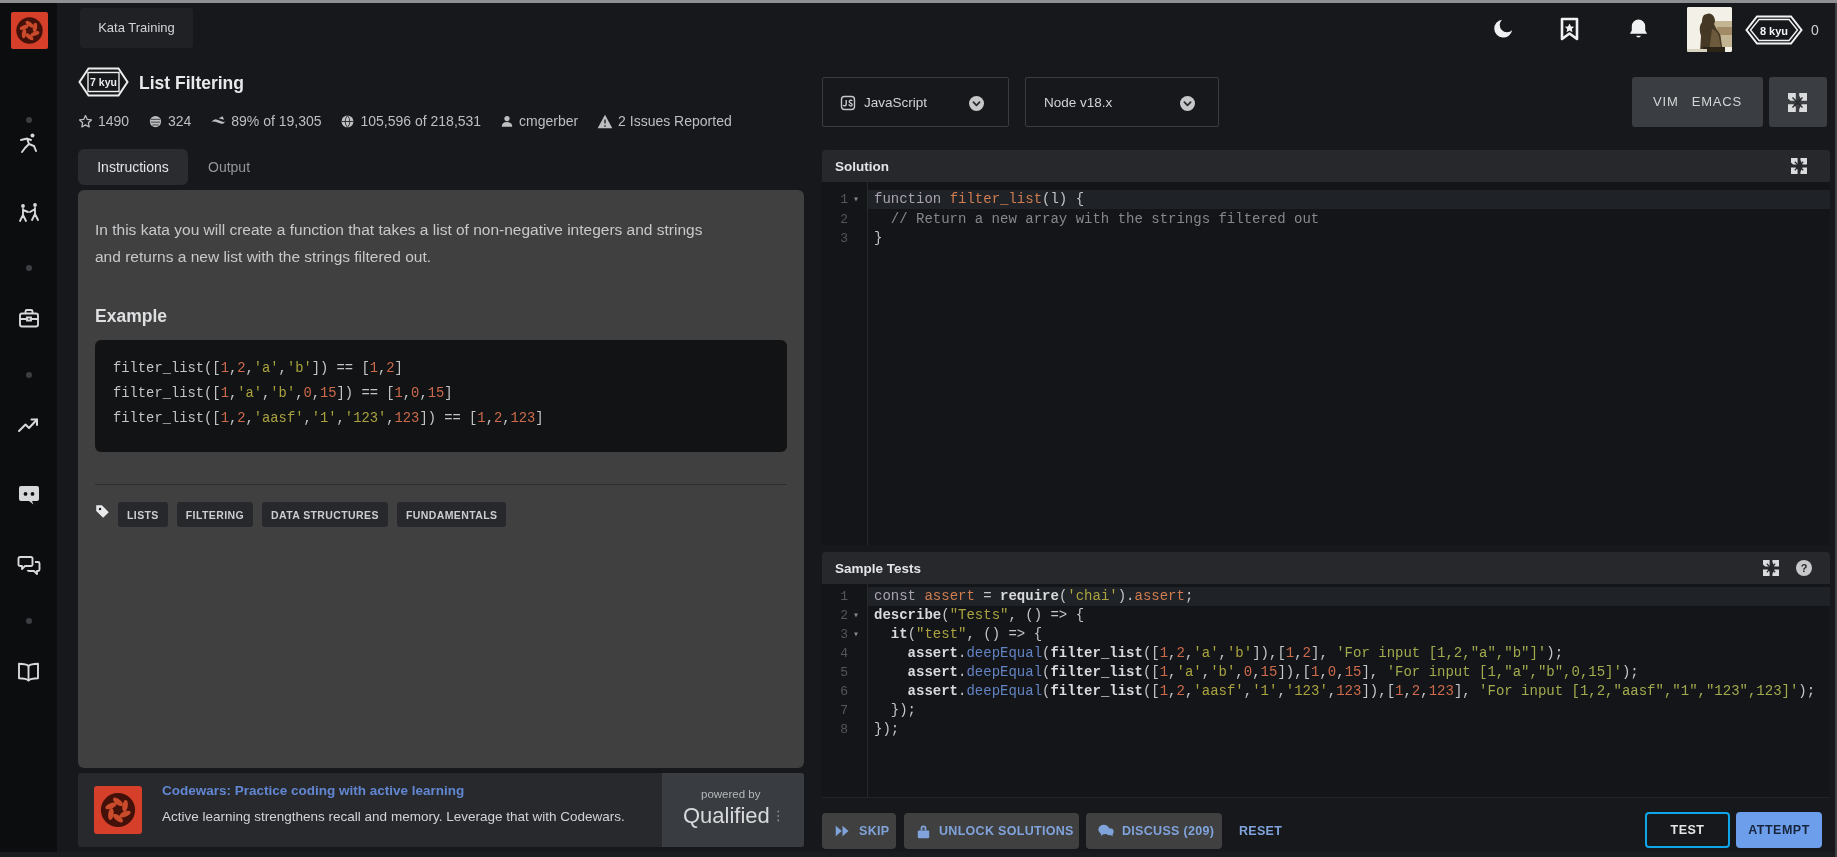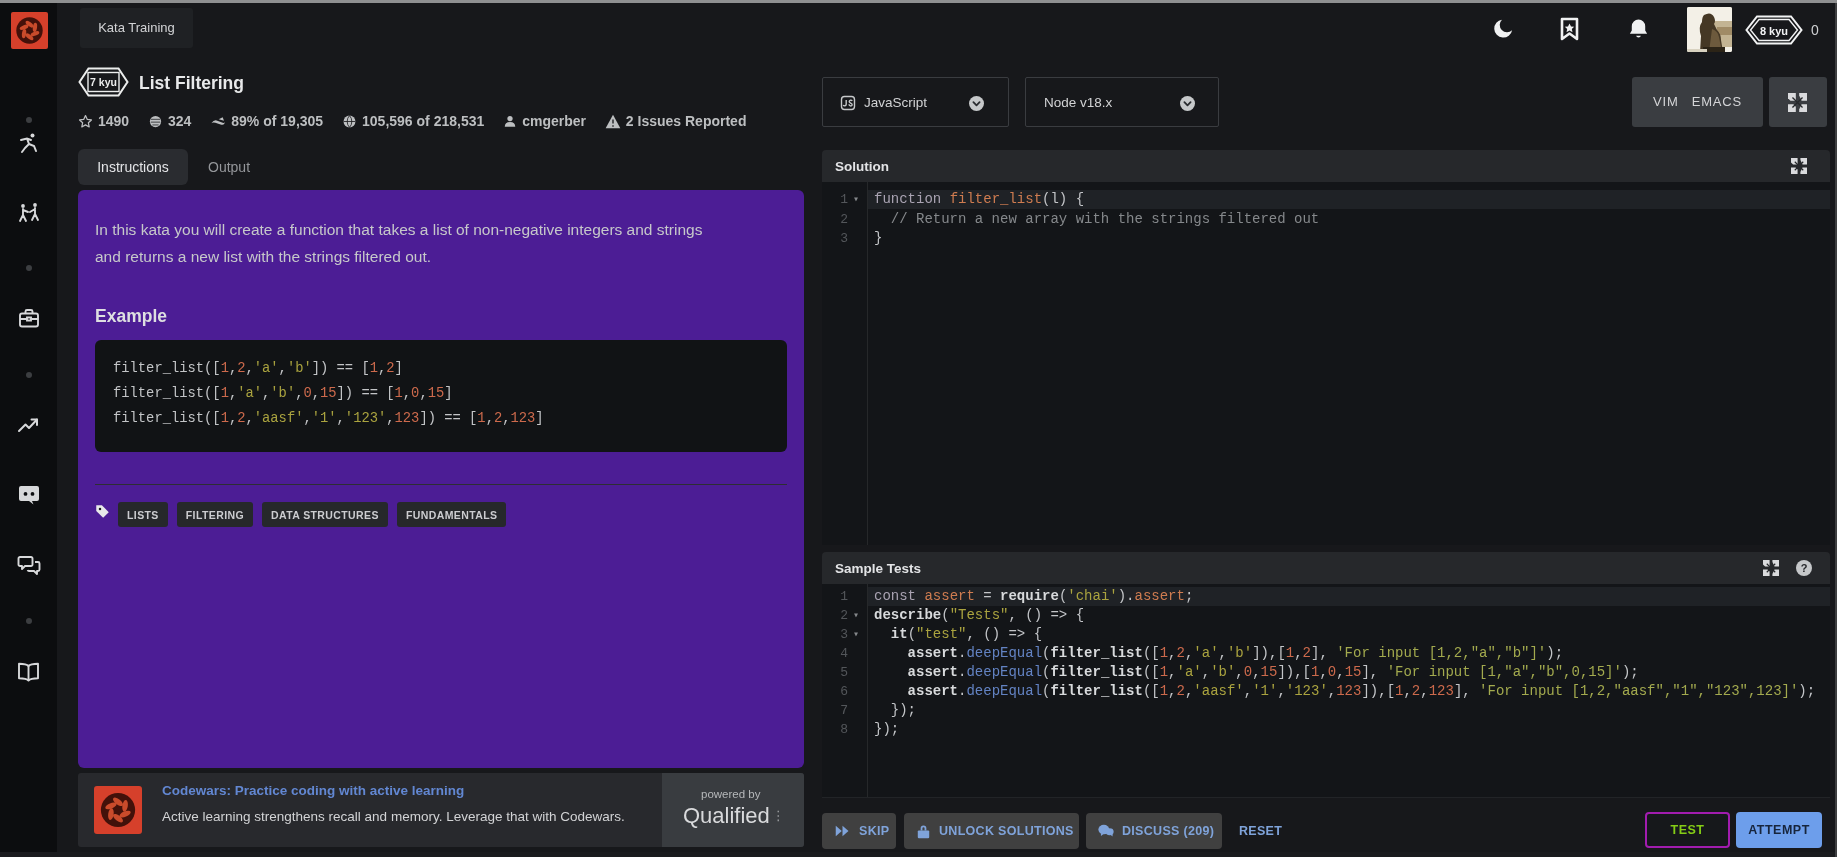--- a/index.html
+++ b/index.html
@@ -16,25 +16,25 @@
 
 #katatab { left:80px; top:8px; width:113px; height:40px; background:#1f2124; border-radius:3px; color:#d3d4d6; font-size:13px; line-height:40px; text-align:center; }
 .hicon { position:absolute; top:17px; }
 #avatar { left:1687px; top:7px; width:45px; height:45px; background:#e8e2d2; border-radius:2px; overflow:hidden; }
 #kyu8 { left:1745px; top:15px; width:58px; height:30px; }
 #zero { left:1811px; top:22px; color:#cfd0d2; font-size:14px; }
 
 #badge7 { left:78px; top:67px; width:51px; height:30px; }
 #ktitle { left:139px; top:73px; font-size:17.5px; font-weight:bold; color:#e8e9ea; }
 #stats { left:78px; top:113px; width:720px; height:20px; color:#bdbfc1; font-size:14px; }
-.stat { display:inline-flex; align-items:flex-end; margin-right:15px; vertical-align:top;font-weight:bold; }
+.stat { display:inline-flex; align-items:center; margin-right:15px; vertical-align:top; }
 .stat svg { margin-right:5px; }
 #tabInstr { left:78px; top:149px; width:110px; height:36px; background:#2a2c30; border-radius:6px; color:#e4e5e7; font-size:14px; line-height:36px; text-align:center; }
 #tabOut { left:208px; top:159px; color:#94969a; font-size:14px; }
-#descpanel { left:78px; top:190px; width:726px; height:578px; background:#4c1d95; border-radius:6px; }
+#descpanel { left:78px; top:190px; width:726px; height:578px; background:#404040; border-radius:6px; }
 #descpanel .para { position:absolute; left:17px; top:26px; width:700px; color:#c6c8ca; font-size:15.5px; line-height:27px; }
 #descpanel .exh { position:absolute; left:17px; top:116px; color:#dedfe1; font-size:17.5px; font-weight:bold; }
 #descblock { position:absolute; left:17px; top:150px; width:692px; height:112px; background:#111315; border-radius:6px; padding:16px 18px; font-family:"Liberation Mono", monospace; font-size:13.8px; line-height:25px; color:#c3c5c7; white-space:pre; }
 #descdivider { position:absolute; left:17px; top:294px; width:692px; height:1px; background:#2d2f32; }
 #tagsrow { position:absolute; left:40px; top:312px; height:26px; }
 .tag { display:inline-block; background:#26282b; border-radius:3px; color:#cccdd0; font-size:10.5px; font-weight:bold; letter-spacing:0.4px; padding:7px 9px 6px; margin-right:9px; vertical-align:middle; }
 #footerad { left:78px; top:773px; width:726px; height:74px; background:#28292d; border-radius:3px; }
 #adlogo { position:absolute; left:16px; top:13px; width:48px; height:48px; background:#d6402b; border-radius:3px; }
 #adtitle { position:absolute; left:84px; top:10px; color:#6287d2; font-size:13.5px; font-weight:bold; }
 #adsub { position:absolute; left:84px; top:36px; color:#d2d3d5; font-size:13.5px; }
@@ -62,21 +62,21 @@
 .fn { color:#cf7c50; }
 .cm { color:#85888b; }
 .num2 { color:#cd6a4c; }
 .str { color:#aaa33f; }
 .strg { color:#a3aa4e; }
 .blue { color:#6383c3; }
 .wh { color:#d8dadc; font-weight:bold; }
 
 #botbar { left:822px; top:797px; width:1008px; height:60px; border-top:1px solid #222427; }
 .bbtn { position:absolute; top:15px; height:36px; background:#404040; border-radius:4px; color:#7fa3da; font-size:12.5px; font-weight:bold; letter-spacing:0.3px; display:flex; align-items:center; }
-#testbtn { position:absolute; left:823px; top:812px; width:85px; height:36px; border:2px solid #a21caf; border-radius:4px; color:#84cc16; background:#16181b; font-size:12.5px; font-weight:bold; text-align:center; line-height:32px; letter-spacing:0.5px; }
+#testbtn { position:absolute; left:823px; top:812px; width:85px; height:36px; border:2px solid #0ea5e9; border-radius:4px; color:#e5e5e5; background:#16181b; font-size:12.5px; font-weight:bold; text-align:center; line-height:32px; letter-spacing:0.5px; }
 #attemptbtn { position:absolute; left:914px; top:812px; width:86px; height:36px; background:#6d9eeb; border-radius:4px; color:#17253c; font-size:12.5px; font-weight:bold; text-align:center; line-height:36px; letter-spacing:0.5px; }
 #botstrip { left:0; top:852px; width:1837px; height:5px; background:#1a1b1e; }
 </style>
 </head>
 <body>
 <div id="root">
 <div id="topstrip" class="abs"></div>
 <div id="sidebar" class="abs">
   <div id="cwlogo"><svg width="37" height="37" viewBox="0 0 37 37">
           <circle cx="18.5" cy="18.5" r="13.2" fill="#43110a"></circle>

